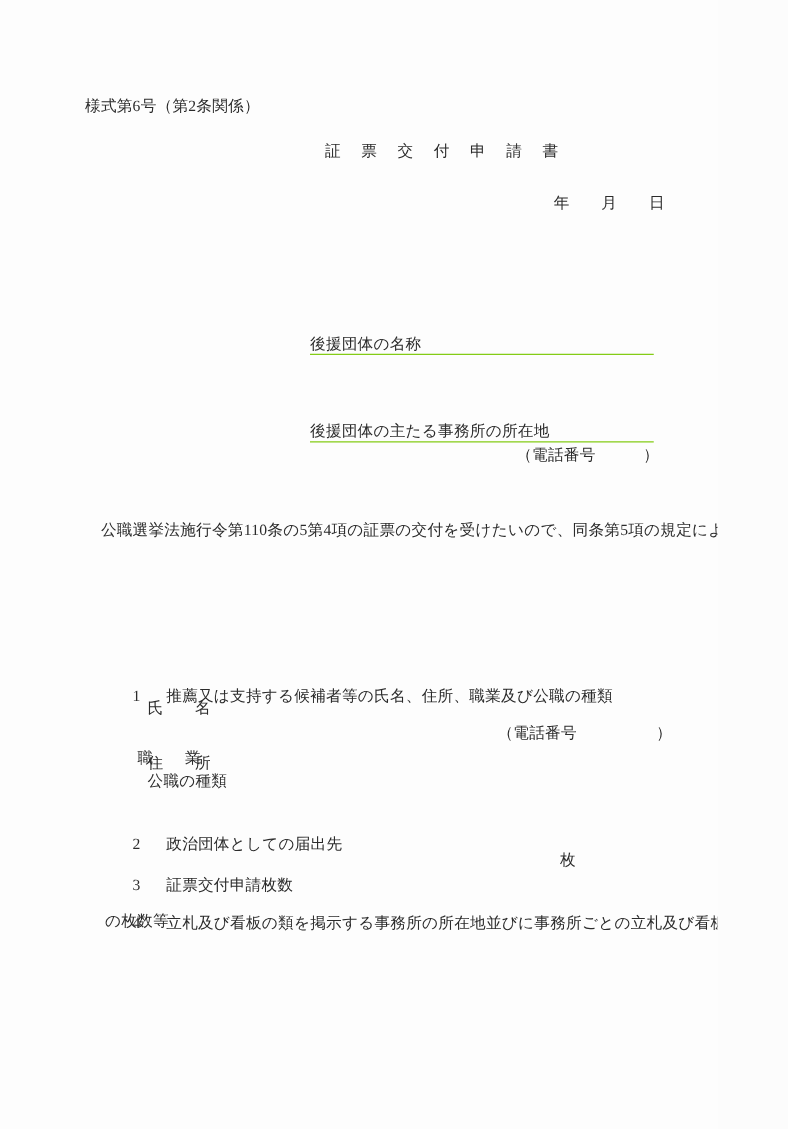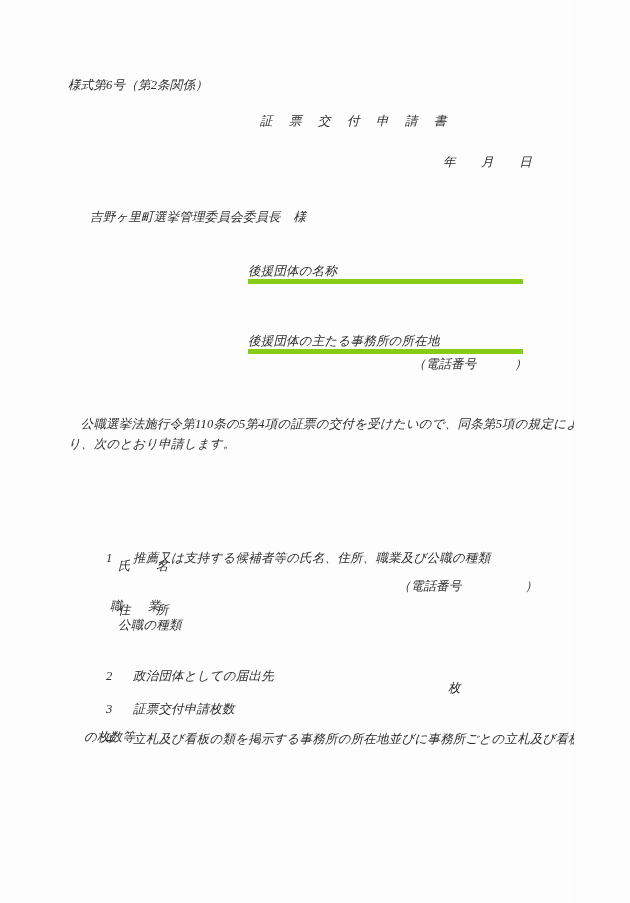--- a/index.html
+++ b/index.html
@@ -7,36 +7,35 @@
     width: 630px; height: 903px;
     background: #fcfcfc;
     font-family: "Liberation Serif", "DejaVu Serif", serif;
     color: #2b2b2b;
   }
   .page {
     position: relative;
     width: 574px; height: 903px;
     background: #fdfdfd;
     overflow: hidden;
-    font-style: italic;
   }
   .line {
     position: absolute;
     font-size: 12.5px;
     line-height: 15px;
     white-space: pre;
     letter-spacing: 0.2px;
   }
   .title { letter-spacing: 2px; }
   .field {
     position: absolute;
     left: 248px;
     width: 275px;
     height: 16px;
-    border-bottom: 5px solid #84cc16;
+    border-bottom: 1px solid #84cc16;
   }
   .field .field-label {
     position: absolute;
     left: 0; bottom: 1px;
     font-size: 12.5px;
     line-height: 14px;
     white-space: pre;
     letter-spacing: 0.2px;
   }
   .item { position: absolute; left: 90px; white-space: pre; }
@@ -57,35 +56,33 @@
 <body>
 
 <div class="page">
 
   <div class="line" style="left:68px; top:78px;">様式第6号（第2条関係）</div>
 
   <div class="line title" style="left:235px; top:114px;margin-left:25px;">証　票　交　付　申　請　書</div>
 
   <div class="line" style="left:443px; top:155px;text-align:center;">年　　月　　日</div>
 
-  <div class="line" style="left:90px; top:210px;">吉野ヶ里町選挙管理委員会委員長　様</div>
 
   <div class="field" style="top:268px;">
     <span class="field-label">後援団体の名称</span>
   </div>
 
 
   <div class="field" style="top:338px;">
     <span class="field-label">後援団体の主たる事務所の所在地</span>
   </div>
 
   <div class="line" style="left:413px; top:357px;">（電話番号　　　）</div>
 
   <div class="line" style="left:68px; top:417px;">　公職選挙法施行令第110条の5第4項の証票の交付を受けたいので、同条第5項の規定によ</div>
-  <div class="line" style="left:68px; top:437px;">り、次のとおり申請します。</div>
 
   <div class="item" style="top:530px;">
     <span class="item-no">1</span><span class="item-text">推薦又は支持する候補者等の氏名、住所、職業及び公職の種類</span>
   </div>
 
   <div class="line" style="left:118px; top:559px;">氏　　名</div>
   <div class="line" style="left:118px; top:603px;">住　　所</div>
   <div class="line" style="left:398px; top:579px;">（電話番号　　　　　）</div>
   <div class="line" style="left:110px; top:599px;">職　　業</div>
   <div class="line" style="left:118px; top:618px;">公職の種類</div>

